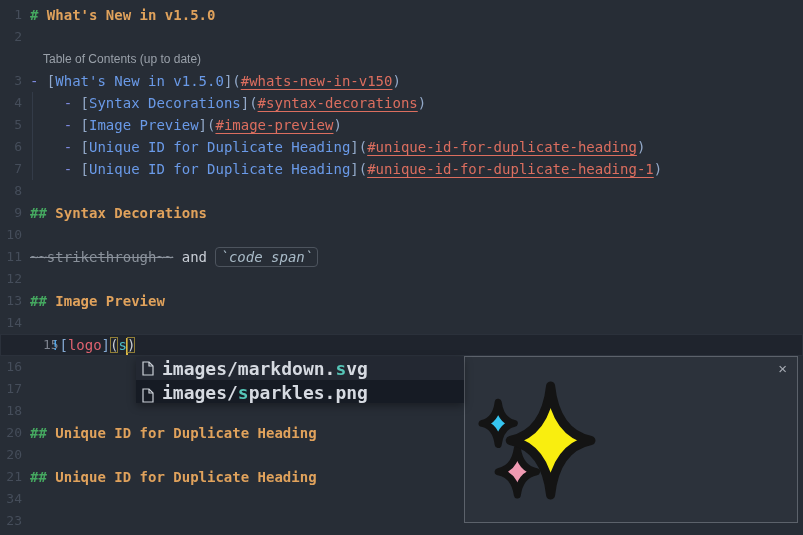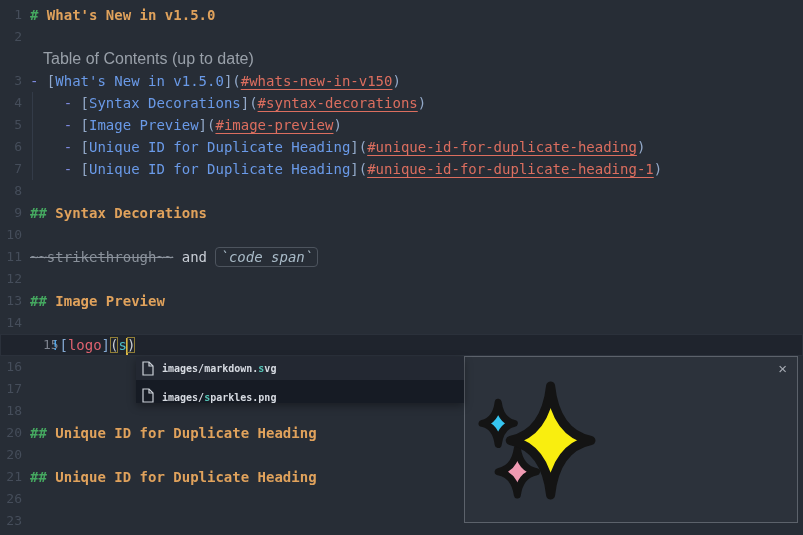--- a/index.html
+++ b/index.html
@@ -11,21 +11,21 @@
   .screen{position:absolute;inset:0;}
   .lines{position:absolute;left:0;top:4px;right:0;}
   .row{display:flex;height:22px;line-height:22px;font-size:14px;}
   .row.current{background:var(--c-currentLine);box-shadow:inset 0 0 0 1px #2b313b;}
   .gutter{
     width:30px;flex:0 0 30px;text-align:right;padding-right:8px;box-sizing:border-box;
     color:var(--c-gutter);font-size:13px;user-select:none;
   }
   .gutter.active{color:var(--c-gutterActive);padding-left:43px;}
   .code{flex:1;white-space:pre;position:relative;color:var(--c-plain);}
-  .code.lens{font-family:"Liberation Sans", sans-serif;font-size:16px;color:var(--c-lens);padding-left:13px;}
+  .code.lens{font-family:"Liberation Sans", sans-serif;font-size:12px;color:var(--c-lens);padding-left:13px;}
   .code.with-guide::before{content:"";position:absolute;left:2px;top:0;bottom:0;width:1px;background:var(--c-indentGuide);}
   .tk-h{color:var(--c-hash);font-weight:bold;}
   .tk-hd{color:var(--c-heading);font-weight:bold;}
   .tk-dash{color:var(--c-dash);}
   .tk-punct{color:var(--c-punct);}
   .tk-link{color:var(--c-link);}
   .tk-anchor{color:var(--c-anchor);text-decoration:underline;text-underline-offset:3px;}
   .tk-strike{color:var(--c-strike);text-decoration:line-through;text-align:center;}
   .tk-plain{color:var(--c-plain);}
   .tk-code{color:var(--c-codespan);border:1px solid var(--c-codespanBorder);border-radius:4px;padding:1px 4px;font-style:italic;}
@@ -33,21 +33,21 @@
   .tk-bracket{color:var(--c-bracket);}
   .tk-red{color:var(--c-red);}
   .tk-teal{color:var(--c-teal);}
   .tk-match{color:var(--c-matchParen);box-shadow:inset 0 0 0 1px var(--c-matchBox);}
   .cursor{display:inline-block;width:2px;height:17px;background:var(--c-cursor);vertical-align:middle;margin:0 -1px;}
   
   .suggest{
     position:absolute;left:136px;top:357px;width:328px;z-index:5;
     background:var(--c-suggestBg);box-shadow:0 3px 8px rgba(0,0,0,.35);
   }
-  .sitem{display:flex;align-items:center;height:23px;padding:0 6px;font-size:10px;color:var(--c-suggestText);}
+  .sitem{display:flex;align-items:center;height:23px;padding:0 6px;font-size:18px;color:var(--c-suggestText);}
   .sitem.selected{background:var(--c-suggestSelected);align-items:flex-end;}
   .ficon{width:12px;height:15px;flex:0 0 12px;margin-right:8px;color:#ccd1d8;}
   .slabel{white-space:pre;font-weight:bold;}
   .smatch{color:var(--c-suggestMatch);}
   
   .preview{
     position:absolute;left:464px;top:356px;width:334px;height:167px;box-sizing:border-box;
     background:var(--c-panelBg);border:1px solid var(--c-panelBorder);z-index:4;
   }
   .close{
@@ -147,21 +147,21 @@
       </div>
       <div class="row">
         <div class="gutter">20</div>
         <div class="code"></div>
       </div>
       <div class="row">
         <div class="gutter">21</div>
         <div class="code"><span class="tk-h">## </span><span class="tk-hd">Unique ID for Duplicate Heading</span></div>
       </div>
       <div class="row">
-        <div class="gutter">26</div>
+        <div class="gutter">34</div>
         <div class="code"></div>
       </div>
       <div class="row">
         <div class="gutter">23</div>
         <div class="code"></div>
       </div>
     </div>
 
   <div class="suggest">
       <div class="sitem">

